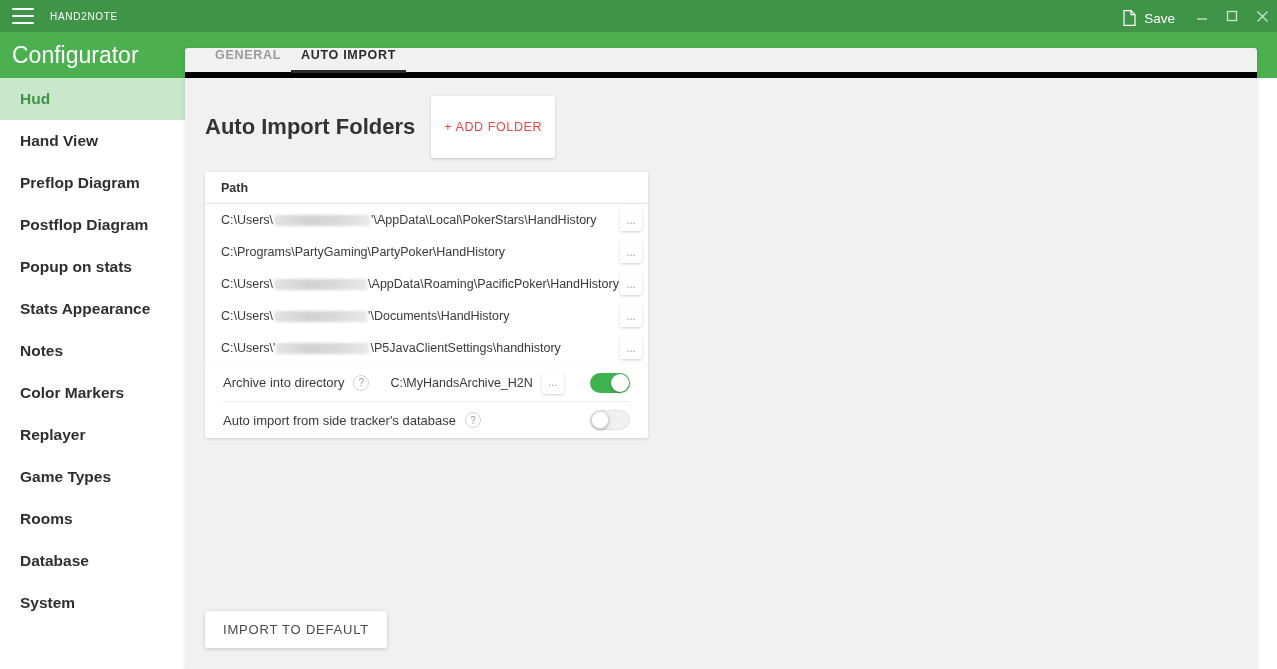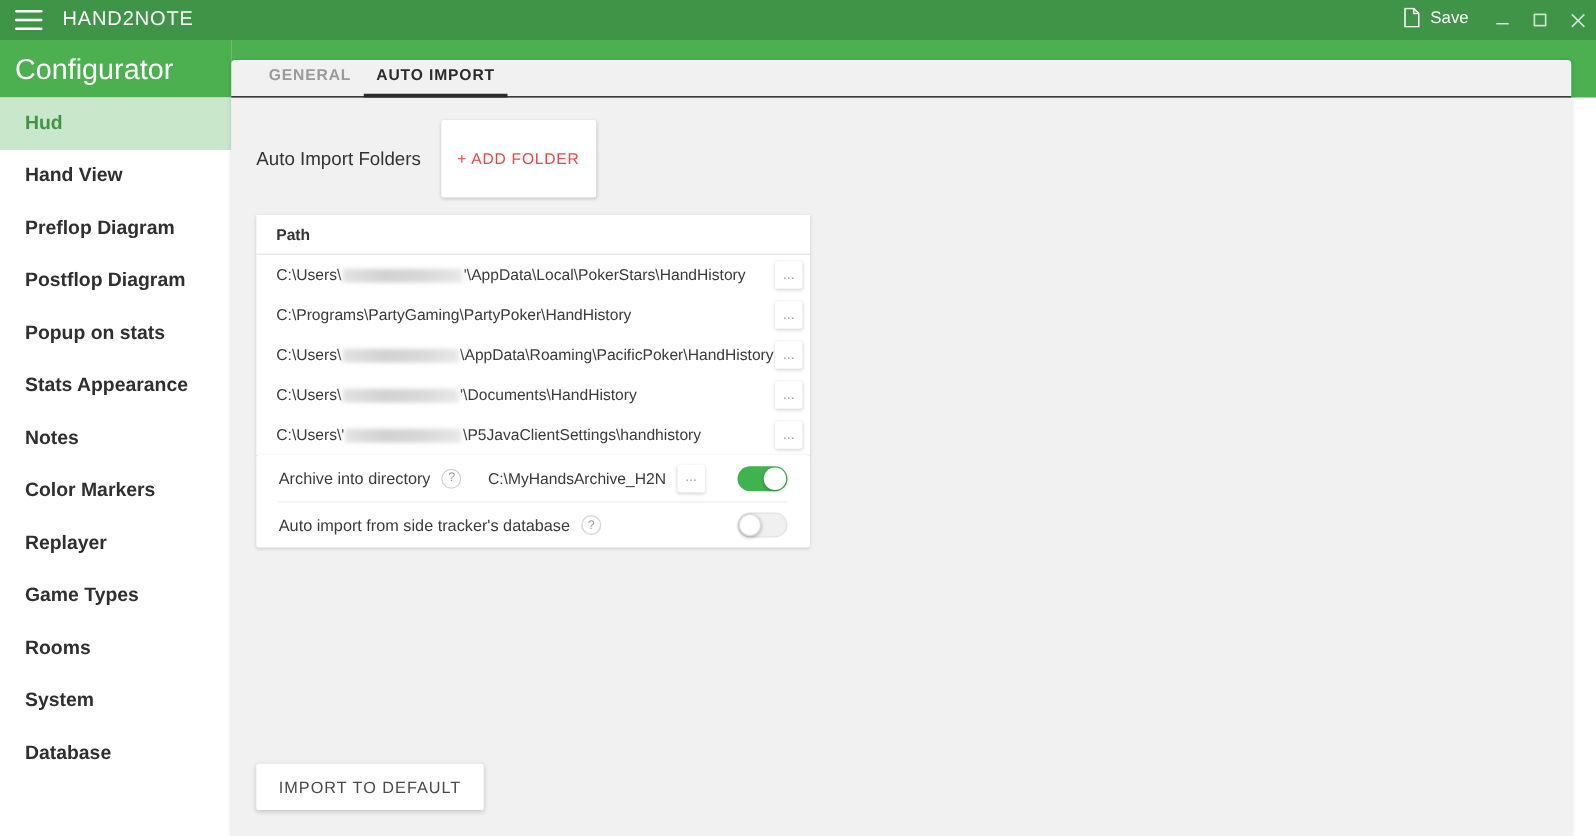--- a/index.html
+++ b/index.html
@@ -18,27 +18,27 @@
     background: #3f9447;
     display: flex; align-items: center;
   }
   .hamburger {
     width: 22px; height: 16px; margin-left: 12px; margin-right: 16px;
     display: flex; flex-direction: column; justify-content: space-between;
     cursor: pointer;
   }
   .hamburger span { display: block; height: 2px; width: 22px; background: #ffffff; border-radius: 1px; }
   .app-title {
-    color: #ffffff; font-size: 16px; letter-spacing: 0.7px; font-weight: 400;
+    color: #ffffff; font-size: 10px; letter-spacing: 0.7px; font-weight: 400;
   }
   .titlebar-right {
     margin-left: auto; display: flex; align-items: center; height: 32px;
   }
   .save-btn {
-    display: flex; align-items: flex-start; gap: 8px;
+    display: flex; align-items: flex-end; gap: 8px;
     padding: 0 12px; height: 20px; cursor: pointer; color: #ffffff; font-size: 13.5px;
   }
   .doc-icon { width: 13px; height: 16px; display: block; }
   .win-ctl {
     width: 30px; height: 32px; display: flex; align-items: center; justify-content: center;
     cursor: pointer;
   }
   .win-ctl svg { display: block; }
 
   
@@ -67,36 +67,36 @@
 
   
   .panel {
     position: absolute; left: 185px; top: 48px; width: 1072px; height: 621px;
     background: #f1f1f1;
     border-top-left-radius: 3px; border-top-right-radius: 3px;
     box-shadow: 0 1px 4px rgba(0,0,0,0.12);
   }
   .tabs {
     height: 30px; display: flex; align-items: flex-end;
-    border-bottom: 1px solid #000000;
+    border-bottom: 6px solid #000000;
     padding-left: 20px;
   }
   .tab {
     font-size: 12.5px; letter-spacing: 0.7px; font-weight: 700;
     color: #9a9a9a; padding: 0 10px 8px 10px; cursor: pointer;
     border-bottom: 3px solid transparent; position: relative; top: 1px;
   }
   .tab.active { color: #2b2b2b; border-bottom-color: #2b2b2b; }
 
   .panel-body { padding: 18px 20px 0 20px; }
 
   .section-head {
     display: flex; align-items: center; gap: 16px; margin-bottom: 14px;
   }
-  .section-title { font-size: 15px; color: #333333; font-weight: 400; }
+  .section-title { font-size: 22px; color: #333333; font-weight: 700; }
 
   .flat-btn {
     background: #ffffff; border: none; border-radius: 2px;
     box-shadow: 0 1px 3px rgba(0,0,0,0.18);
     font-size: 12.5px; letter-spacing: 0.6px; color: #ef4444;
     padding: 24px 13px; cursor: pointer;
     font-family: "Liberation Sans", sans-serif;
   }
 
   
@@ -248,24 +248,24 @@
         <div class="nav-item">
           <span>Replayer</span>
         </div>
         <div class="nav-item">
           <span>Game Types</span>
         </div>
         <div class="nav-item">
           <span>Rooms</span>
         </div>
         <div class="nav-item">
+          <span>Database</span>
+        </div>
+        <div class="nav-item">
           <span>System</span>
-        </div>
-        <div class="nav-item">
-          <span>Database</span>
         </div>
       </div>
   </div>
 
   <div class="panel">
 
     <div class="tabs" id="tabs">
         <div class="tab">GENERAL</div>
         <div class="tab active">AUTO IMPORT</div>
       </div>

